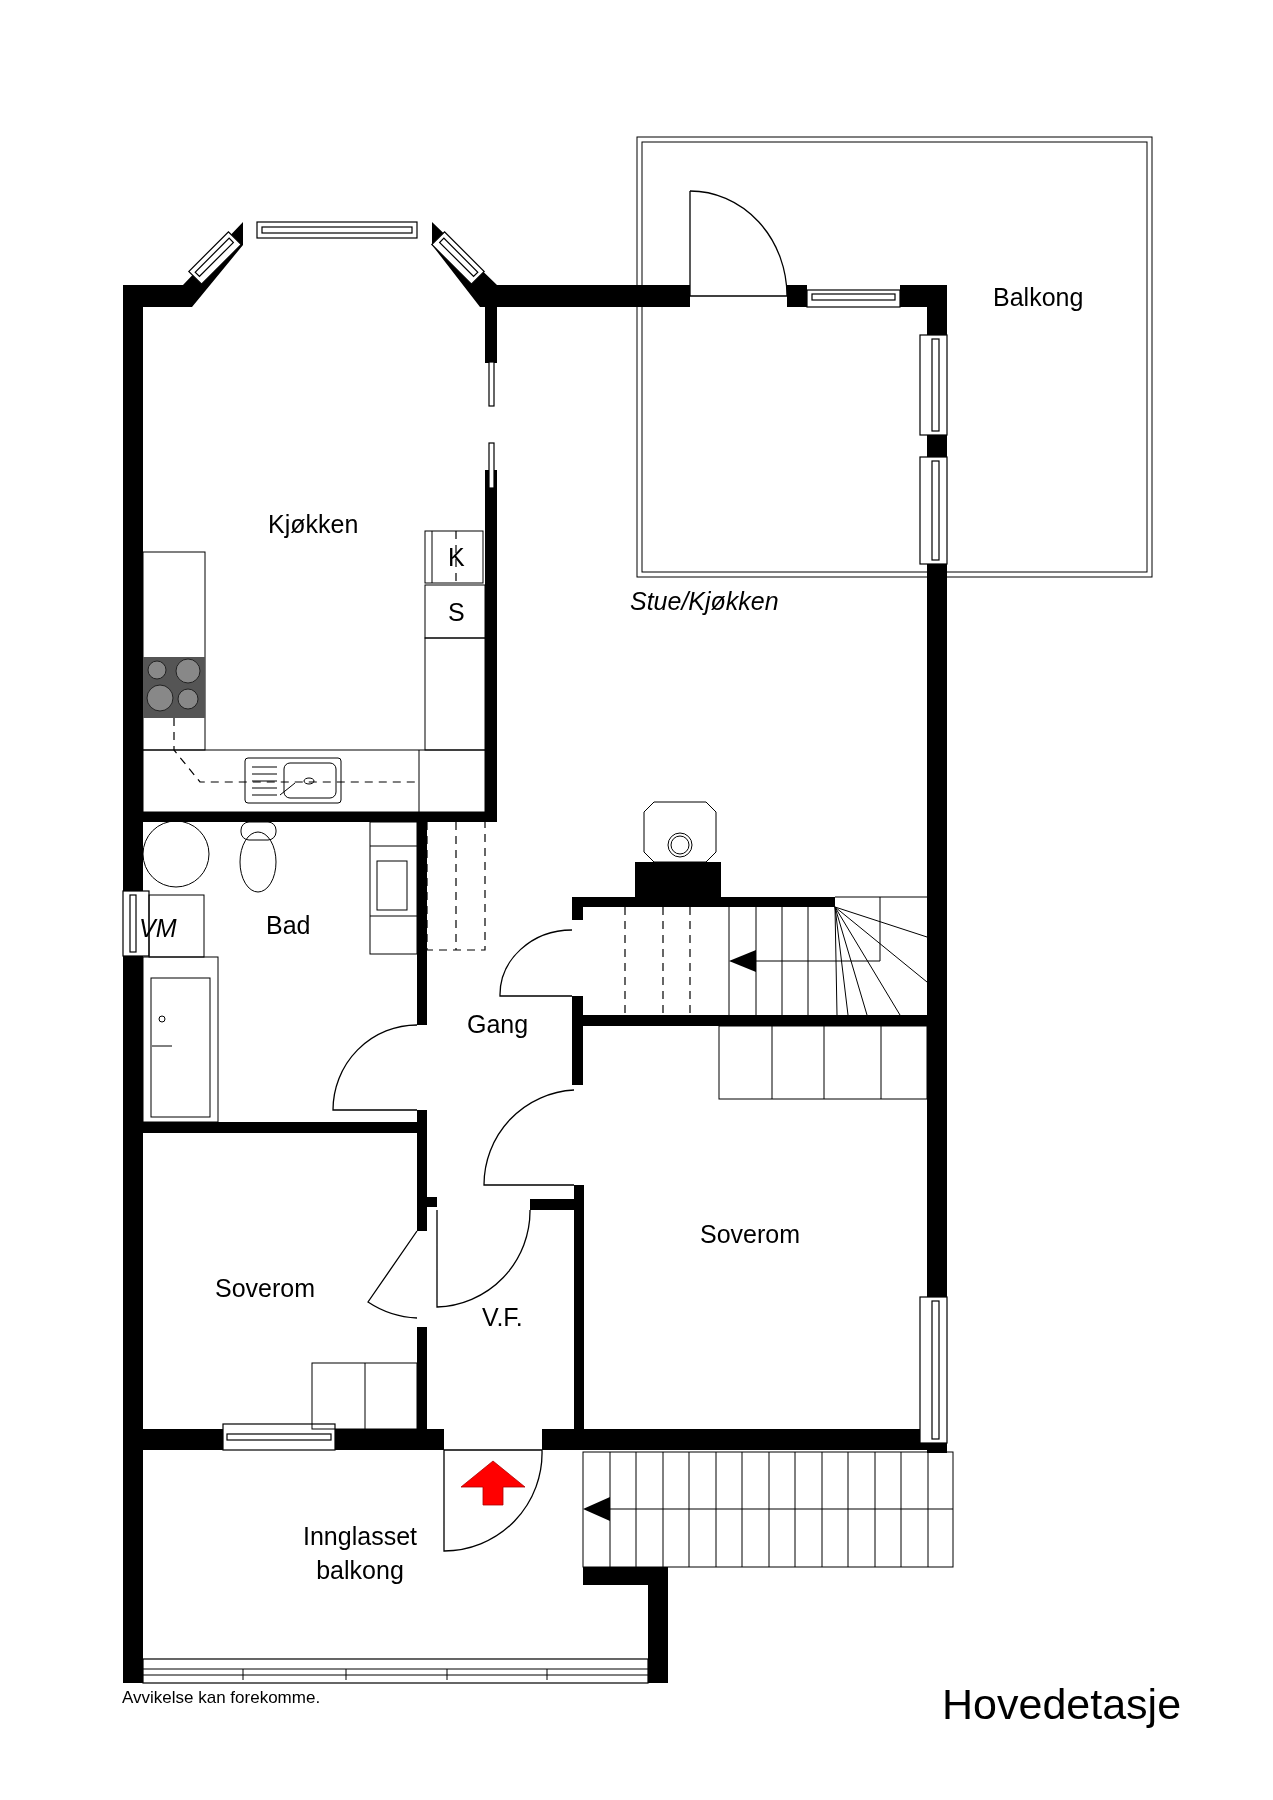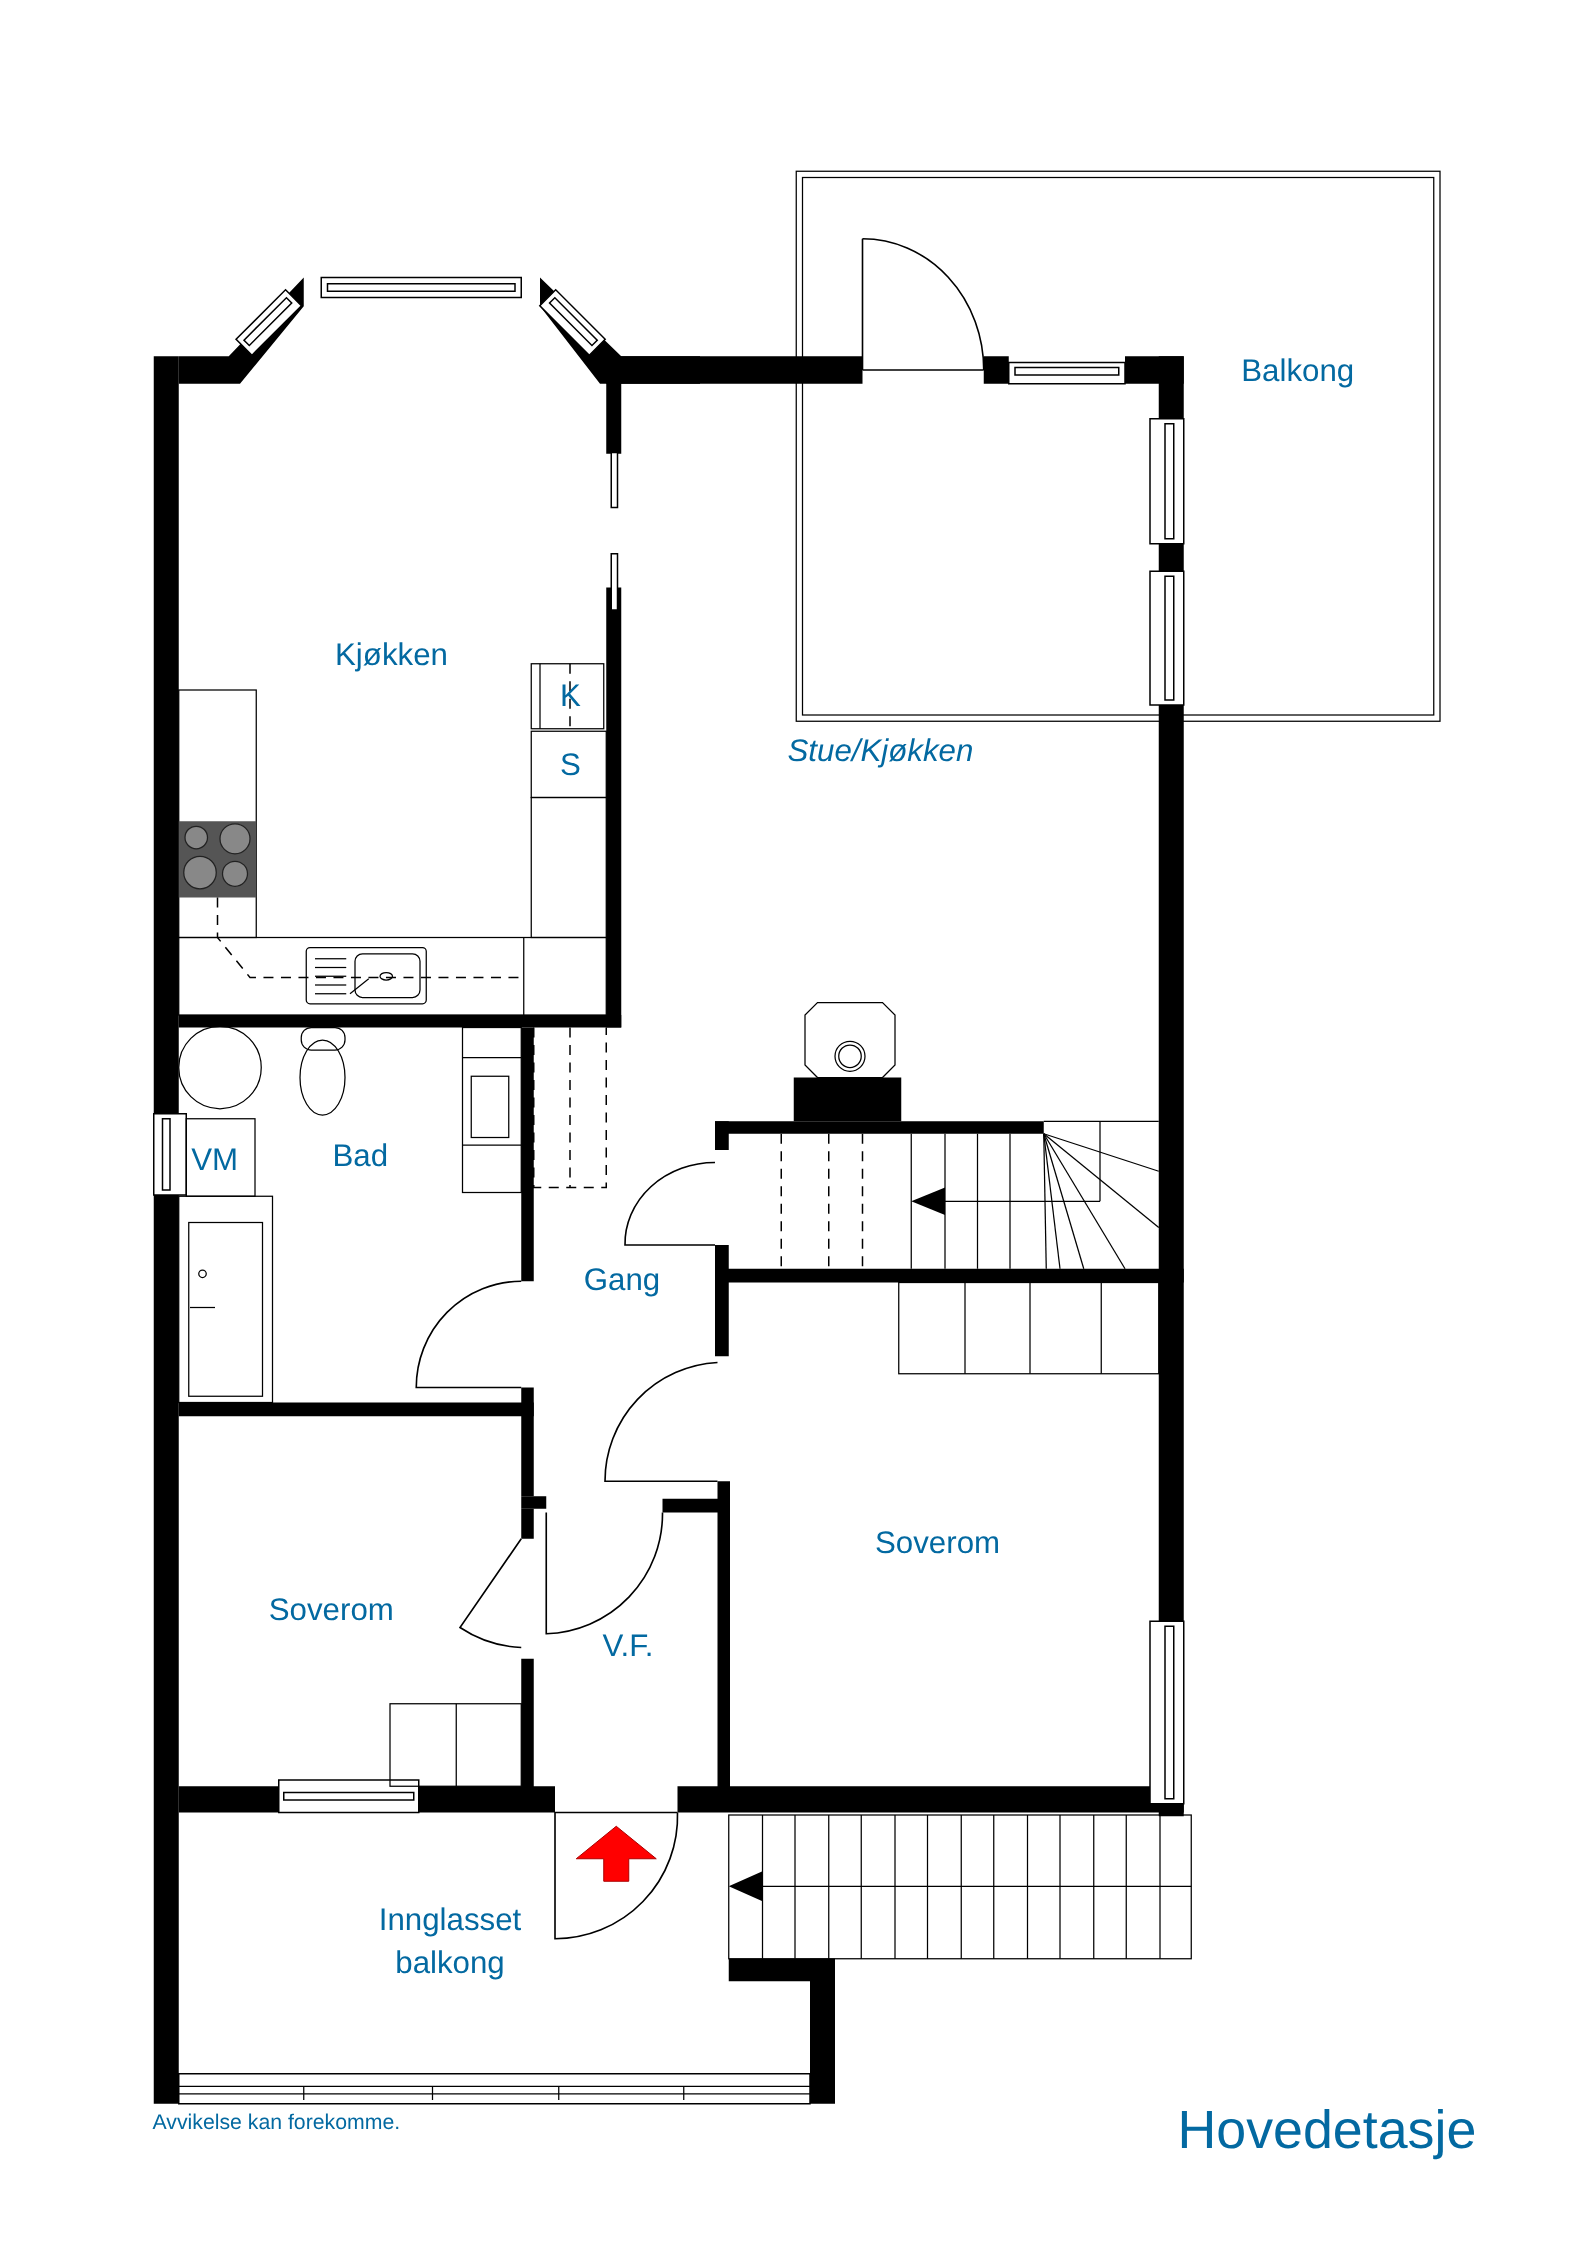--- a/index.html
+++ b/index.html
@@ -3,21 +3,21 @@
 <meta charset="utf-8">
 <style>
   html, body { margin:0; padding:0; background:#ffffff; }
   body { width:1273px; height:1800px; position:relative; overflow:hidden; font-family:"Liberation Sans", sans-serif; }
   svg.plan { position:absolute; left:0; top:0; }
   .wall { fill:#000; }
   .line { fill:none; stroke:#000; stroke-width:1.3; }
   .thin { fill:none; stroke:#000; stroke-width:1; }
   .win { fill:#fff; stroke:#000; stroke-width:1.2; }
   .dash { fill:none; stroke:#000; stroke-width:1.2; stroke-dasharray:8 6; }
-  .label { position:absolute; color:#0369a1; white-space:nowrap; font-family:"Liberation Sans", sans-serif; }
+  .label { position:absolute; color:#000000; white-space:nowrap; font-family:"Liberation Sans", sans-serif; }
   .room { font-size:25px; }
   .appl { font-size:25px; }
   .title { font-size:43px; }
   .note { font-size:17px;text-align:center; }
   .center { text-align:center; transform:translateX(-50%); }
 </style>
 </head>
 <body>
 
 <svg class="plan" width="1273" height="1800" viewBox="0 0 1273 1800">
@@ -239,21 +239,21 @@
     <line x1="928" y1="1452" x2="928" y2="1567" class="thin"></line>
     <polygon points="583,1509 610,1497 610,1521" fill="#000"></polygon>
   </g>
 </svg>
 
 <div class="label room" style="left:268px; top:510px;">Kjøkken</div>
 <div class="label room" style="left:630px; top:587px;font-style:italic;">Stue/Kjøkken</div>
 <div class="label room" style="left:993px; top:283px;">Balkong</div>
 <div class="label appl" style="left:448px; top:543px;">K</div>
 <div class="label appl" style="left:448px; top:598px;">S</div>
-<div class="label room" style="left:153px; top:914px;">VM</div>
+<div class="label room" style="left:139px; top:914px;font-style:italic;">VM</div>
 <div class="label room" style="left:266px; top:911px;text-align:right;">Bad</div>
 <div class="label room" style="left:467px; top:1010px;">Gang</div>
 <div class="label room" style="left:700px; top:1220px;">Soverom</div>
 <div class="label room" style="left:215px; top:1274px;">Soverom</div>
 <div class="label room" style="left:482px; top:1303px;text-align:center;">V.F.</div>
 <div class="label room center" style="left:360px; top:1522px;">Innglasset</div>
 <div class="label room center" style="left:360px; top:1556px;">balkong</div>
 <div class="label note" style="left:122px; top:1688px;">Avvikelse kan forekomme.</div>
 <div class="label title" style="left:942px; top:1680px;">Hovedetasje</div>
 

